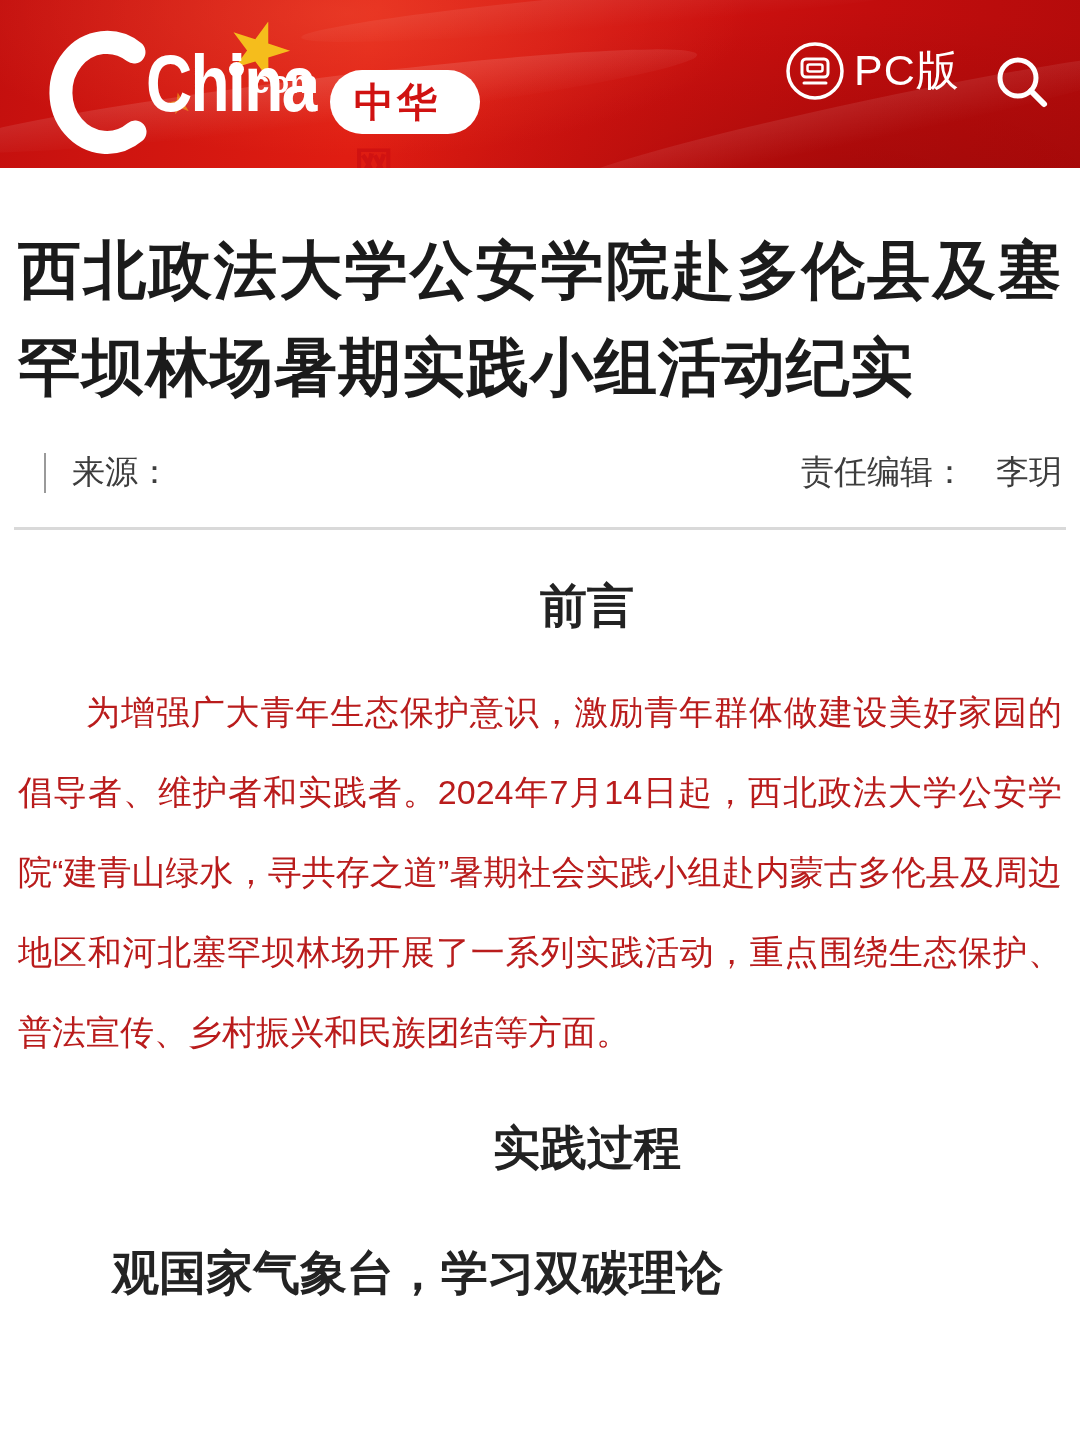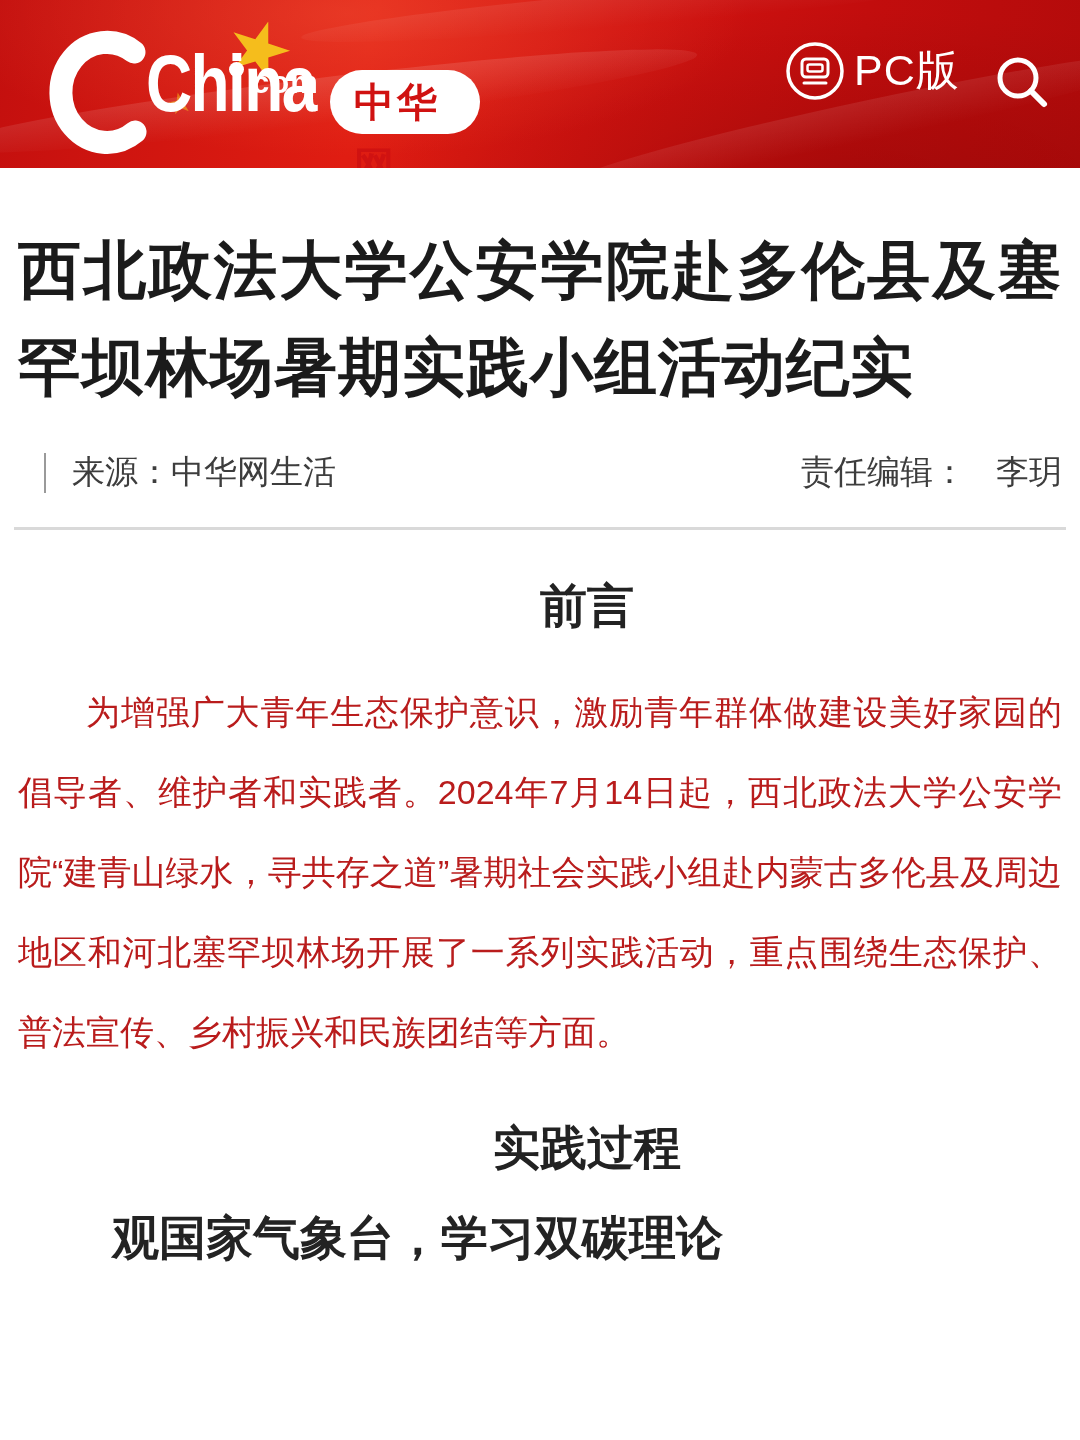--- a/index.html
+++ b/index.html
@@ -47,21 +47,21 @@
 
   .meta { margin-top:34px; display:flex; align-items:center; font-size:33px; color:#3d3d3d; }
   .meta .vbar { width:2px; height:40px; background:#9a9a9a; margin:0 26px; }
   .meta .spacer { flex:1; }
   .meta .editor-name { margin-left:30px; }
 
   hr.rule { border:none; border-top:3px solid #d9d9d9; margin:32px -4px 0; }
 
   h2.sec { margin-top:46px; font-size:47px; line-height:60px; font-weight:700; color:#222; text-align:center; text-indent:2em; }
   p.body-p { margin-top:36px; font-size:34px; line-height:80px; color:#b91c1c; text-indent:2em; text-align:justify; }
-  p.subhead { margin-top:27px; font-size:47px; line-height:66px; font-weight:700; color:#232323; text-indent:2em; }
+  p.subhead { margin-top:62px; font-size:47px; line-height:66px; font-weight:700; color:#232323; text-indent:2em; }
 </style>
 </head>
 <body>
 
 <div class="page">
 
   <header class="banner">
     <div class="streak s1"></div>
     <div class="streak s2"></div>
     <div class="streak s3"></div>
@@ -96,21 +96,20 @@
       <line x1="41" y1="41" x2="54" y2="54" stroke="#ffffff" stroke-width="6" stroke-linecap="round"></line>
     </svg>
   </header>
 
   <main class="article">
     <h1 class="title">西北政法大学公安学院赴多伦县及塞罕坝林场暑期实践小组活动纪实</h1>
 
     <div class="meta">
       <span class="vbar"></span>
       <span>来源：</span>
-      <span>中华网生活</span>
       <span class="spacer"></span>
       <span>责任编辑：</span>
       <span class="editor-name">李玥</span>
     </div>
 
     <hr class="rule">
 
     <h2 class="sec">前言</h2>
     <p class="body-p">为增强广大青年生态保护意识，激励青年群体做建设美好家园的倡导者、维护者和实践者。2024年7月14日起，西北政法大学公安学院“建青山绿水，寻共存之道”暑期社会实践小组赴内蒙古多伦县及周边地区和河北塞罕坝林场开展了一系列实践活动，重点围绕生态保护、普法宣传、乡村振兴和民族团结等方面。</p>
 

